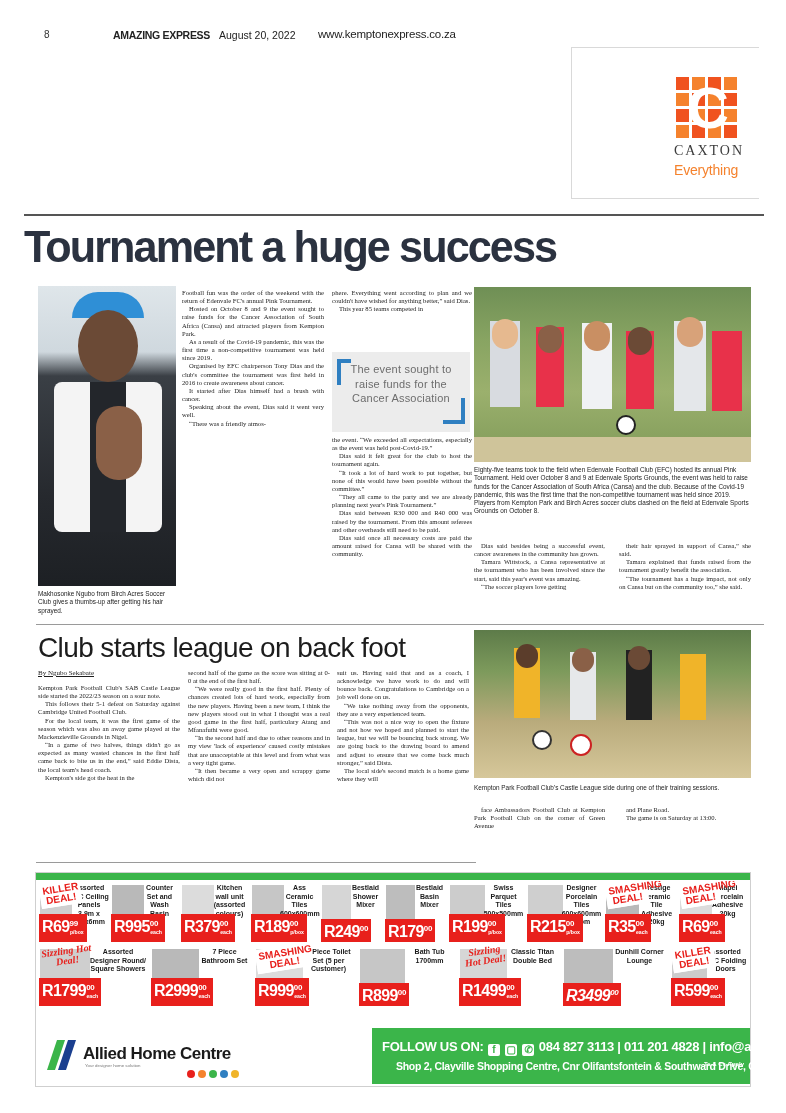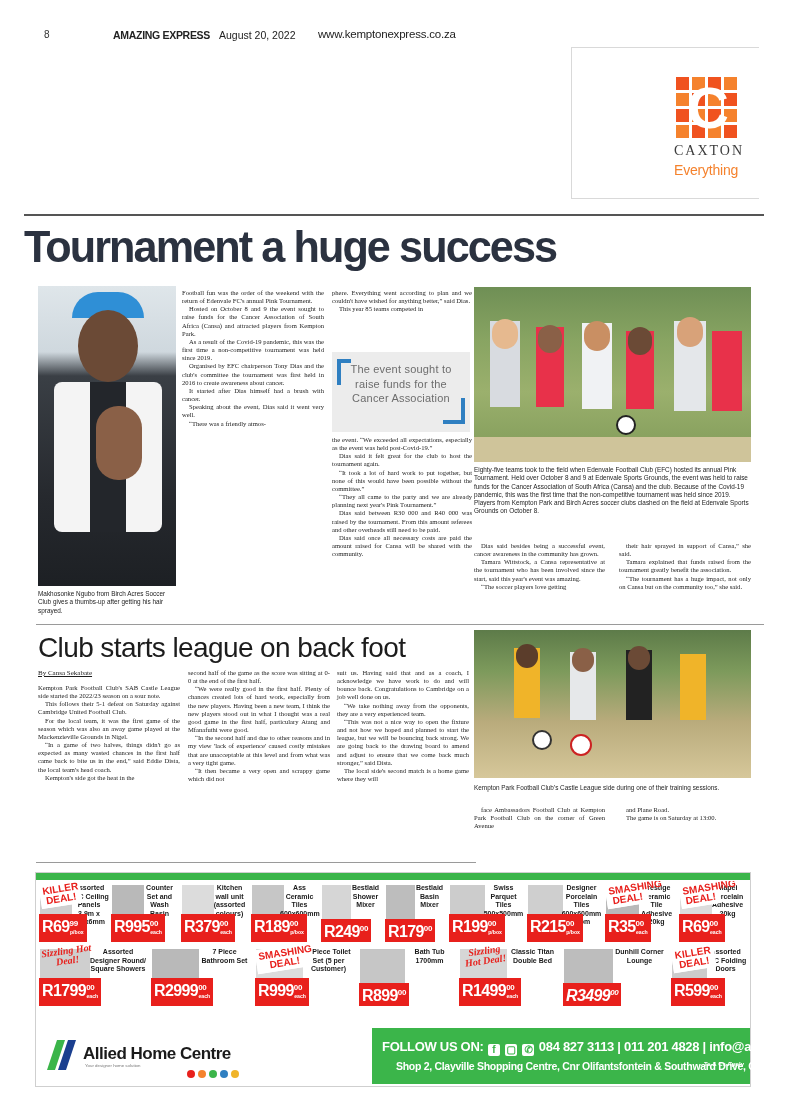--- a/index.html
+++ b/index.html
@@ -193,21 +193,21 @@
     </div>
   <div class="body-col" style="left:619px;top:542px;width:132px;" id="s1c4">
       <p>their hair sprayed in support of Cansa,” she said.</p>
       <p>Tamara explained that funds raised from the tournament greatly benefit the association.</p>
       <p>“The tournament has a huge impact, not only on Cansa but on the community too,” she said.</p>
     </div>
 
   <div class="rule rule-thin" style="position:absolute;left:36px;top:624px;width:728px;"></div>
 
   <div class="hl2">Club starts league on back foot</div>
-  <div class="byline">By Cansa Sekabate</div>
+  <div class="byline">By Ngubo Sekabate</div>
 
   <div class="body-col" style="left:38px;top:684px;width:142px;" id="s2c1">
       <p class="noind">Kempton Park Football Club's SAB Castle League side started the 2022/23 season on a sour note.</p>
       <p>This follows their 5-1 defeat on Saturday against Cambridge United Football Club.</p>
       <p>For the local team, it was the first game of the season which was also an away game played at the Mackenzieville Grounds in Nigel.</p>
       <p>“In a game of two halves, things didn't go as expected as many wasted chances in the first half came back to bite us in the end,” said Eddie Dista, the local team's head coach.</p>
       <p>Kempton's side got the heat in the</p>
     </div>
   <div class="body-col" style="left:188px;top:669px;width:142px;" id="s2c2">
       <p class="noind">second half of the game as the score was sitting at 0-0 at the end of the first half.</p>

